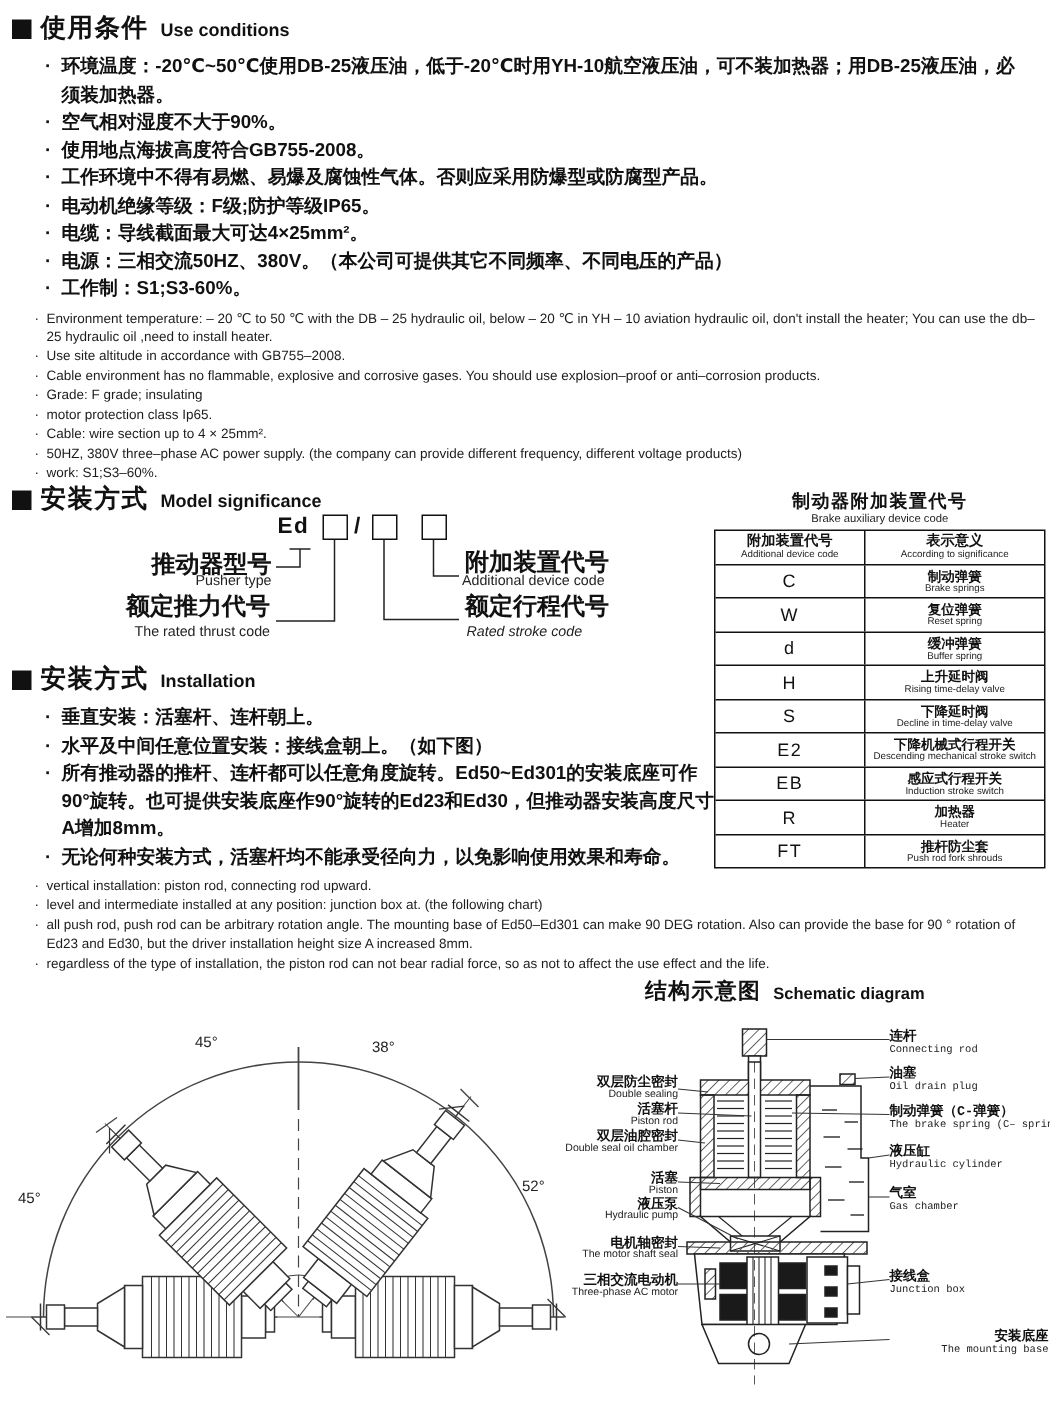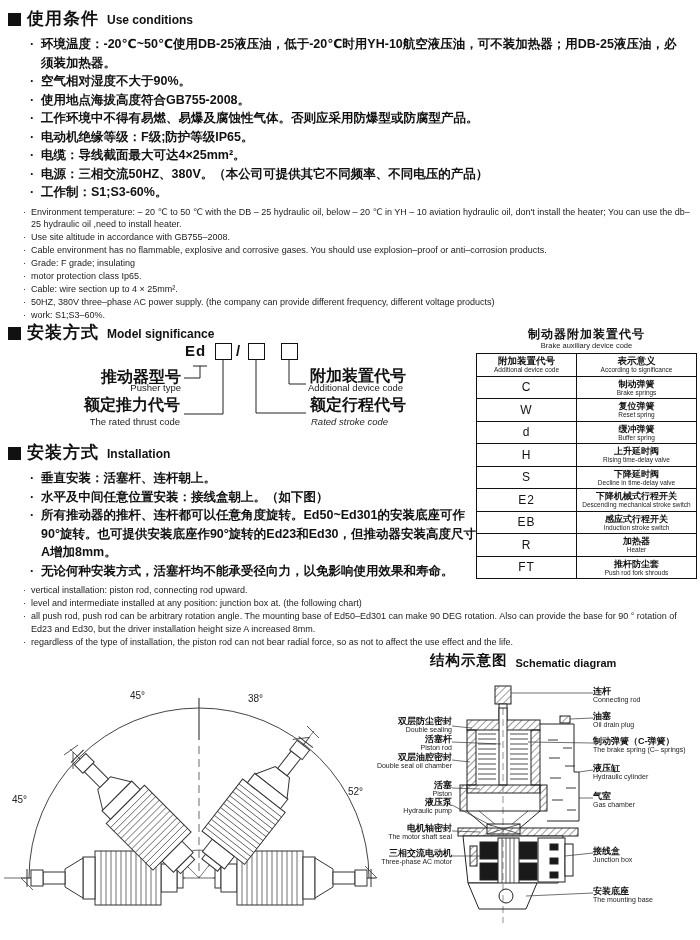--- a/index.html
+++ b/index.html
@@ -53,21 +53,21 @@
   .schem-title{position:absolute;left:430px;top:651px;display:flex;gap:8px;align-items:flex-end;font-weight:bold;}
   .schem-title .cn{font-size:14.5px;letter-spacing:1px;}
   .schem-title .en{font-size:11px;padding-bottom:1px;}
   .diagrams{position:absolute;left:0;top:678px;width:700px;height:262px;}
   .diagrams svg{position:absolute;top:0;}
   .angle{position:absolute;font-size:10px;color:#222;}
   .dlabel{position:absolute;white-space:nowrap;}
   .dlabel .cn{display:block;font-size:9px;font-weight:700;line-height:10px;}
   .dlabel .en{display:block;font-size:7px;line-height:8px;color:#222;}
   .dl-left{left:330px;width:122px;text-align:right;}
-  .dl-right{left:593px;width:106px;text-align:left;}
+  .dl-right{left:593px;width:106px;text-align:left;font-family:Liberation Mono, monospace;}
 </style>
 </head>
 <body>
 
 <div class="page">
 
   <section class="sec-use">
     <div class="sec-header">
       <span class="sq"></span>
       <span class="cn">使用条件</span>
@@ -448,19 +448,19 @@
       <span class="en">Hydraulic cylinder</span>
     </div>
     <div class="dlabel dl-right" style="top:113px;">
       <span class="cn">气室</span>
       <span class="en">Gas chamber</span>
     </div>
     <div class="dlabel dl-right" style="top:168px;">
       <span class="cn">接线盒</span>
       <span class="en">Junction box</span>
     </div>
-    <div class="dlabel dl-right" style="top:208px;">
+    <div class="dlabel dl-right" style="top:208px;text-align:right;">
       <span class="cn">安装底座</span>
       <span class="en">The mounting base</span>
     </div>
 
   </div>
 </div>
 
 </body></html>

